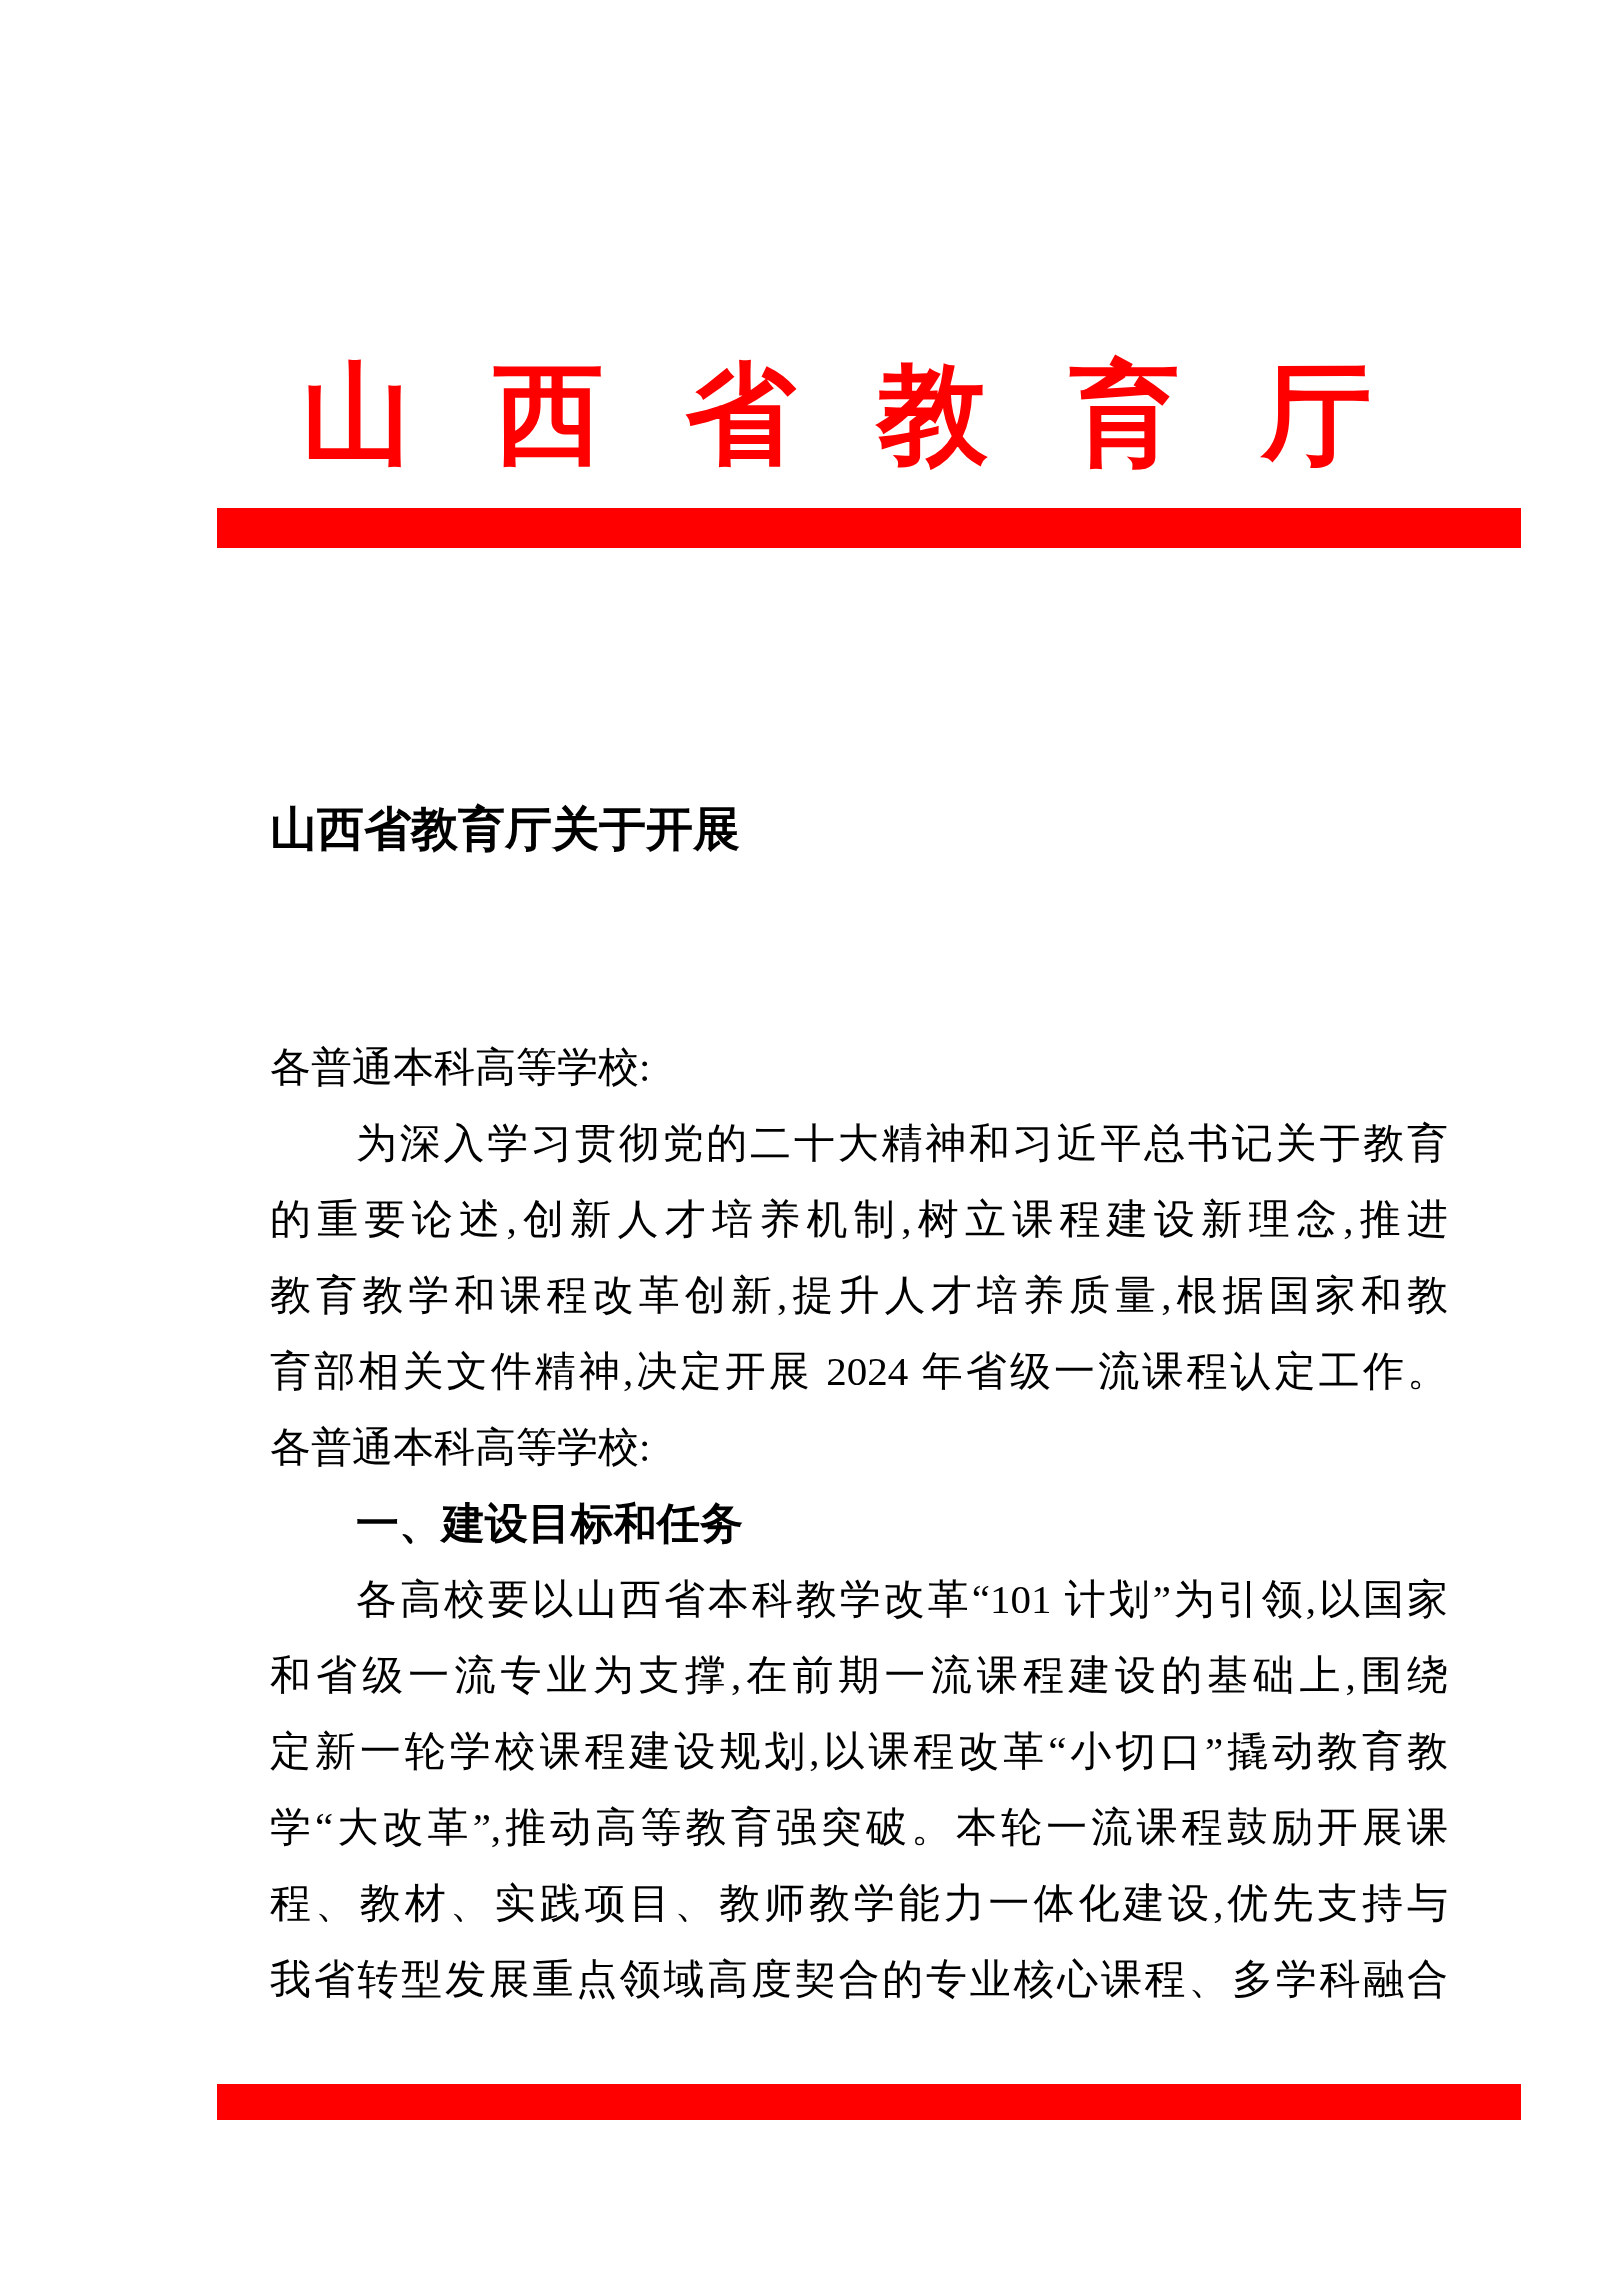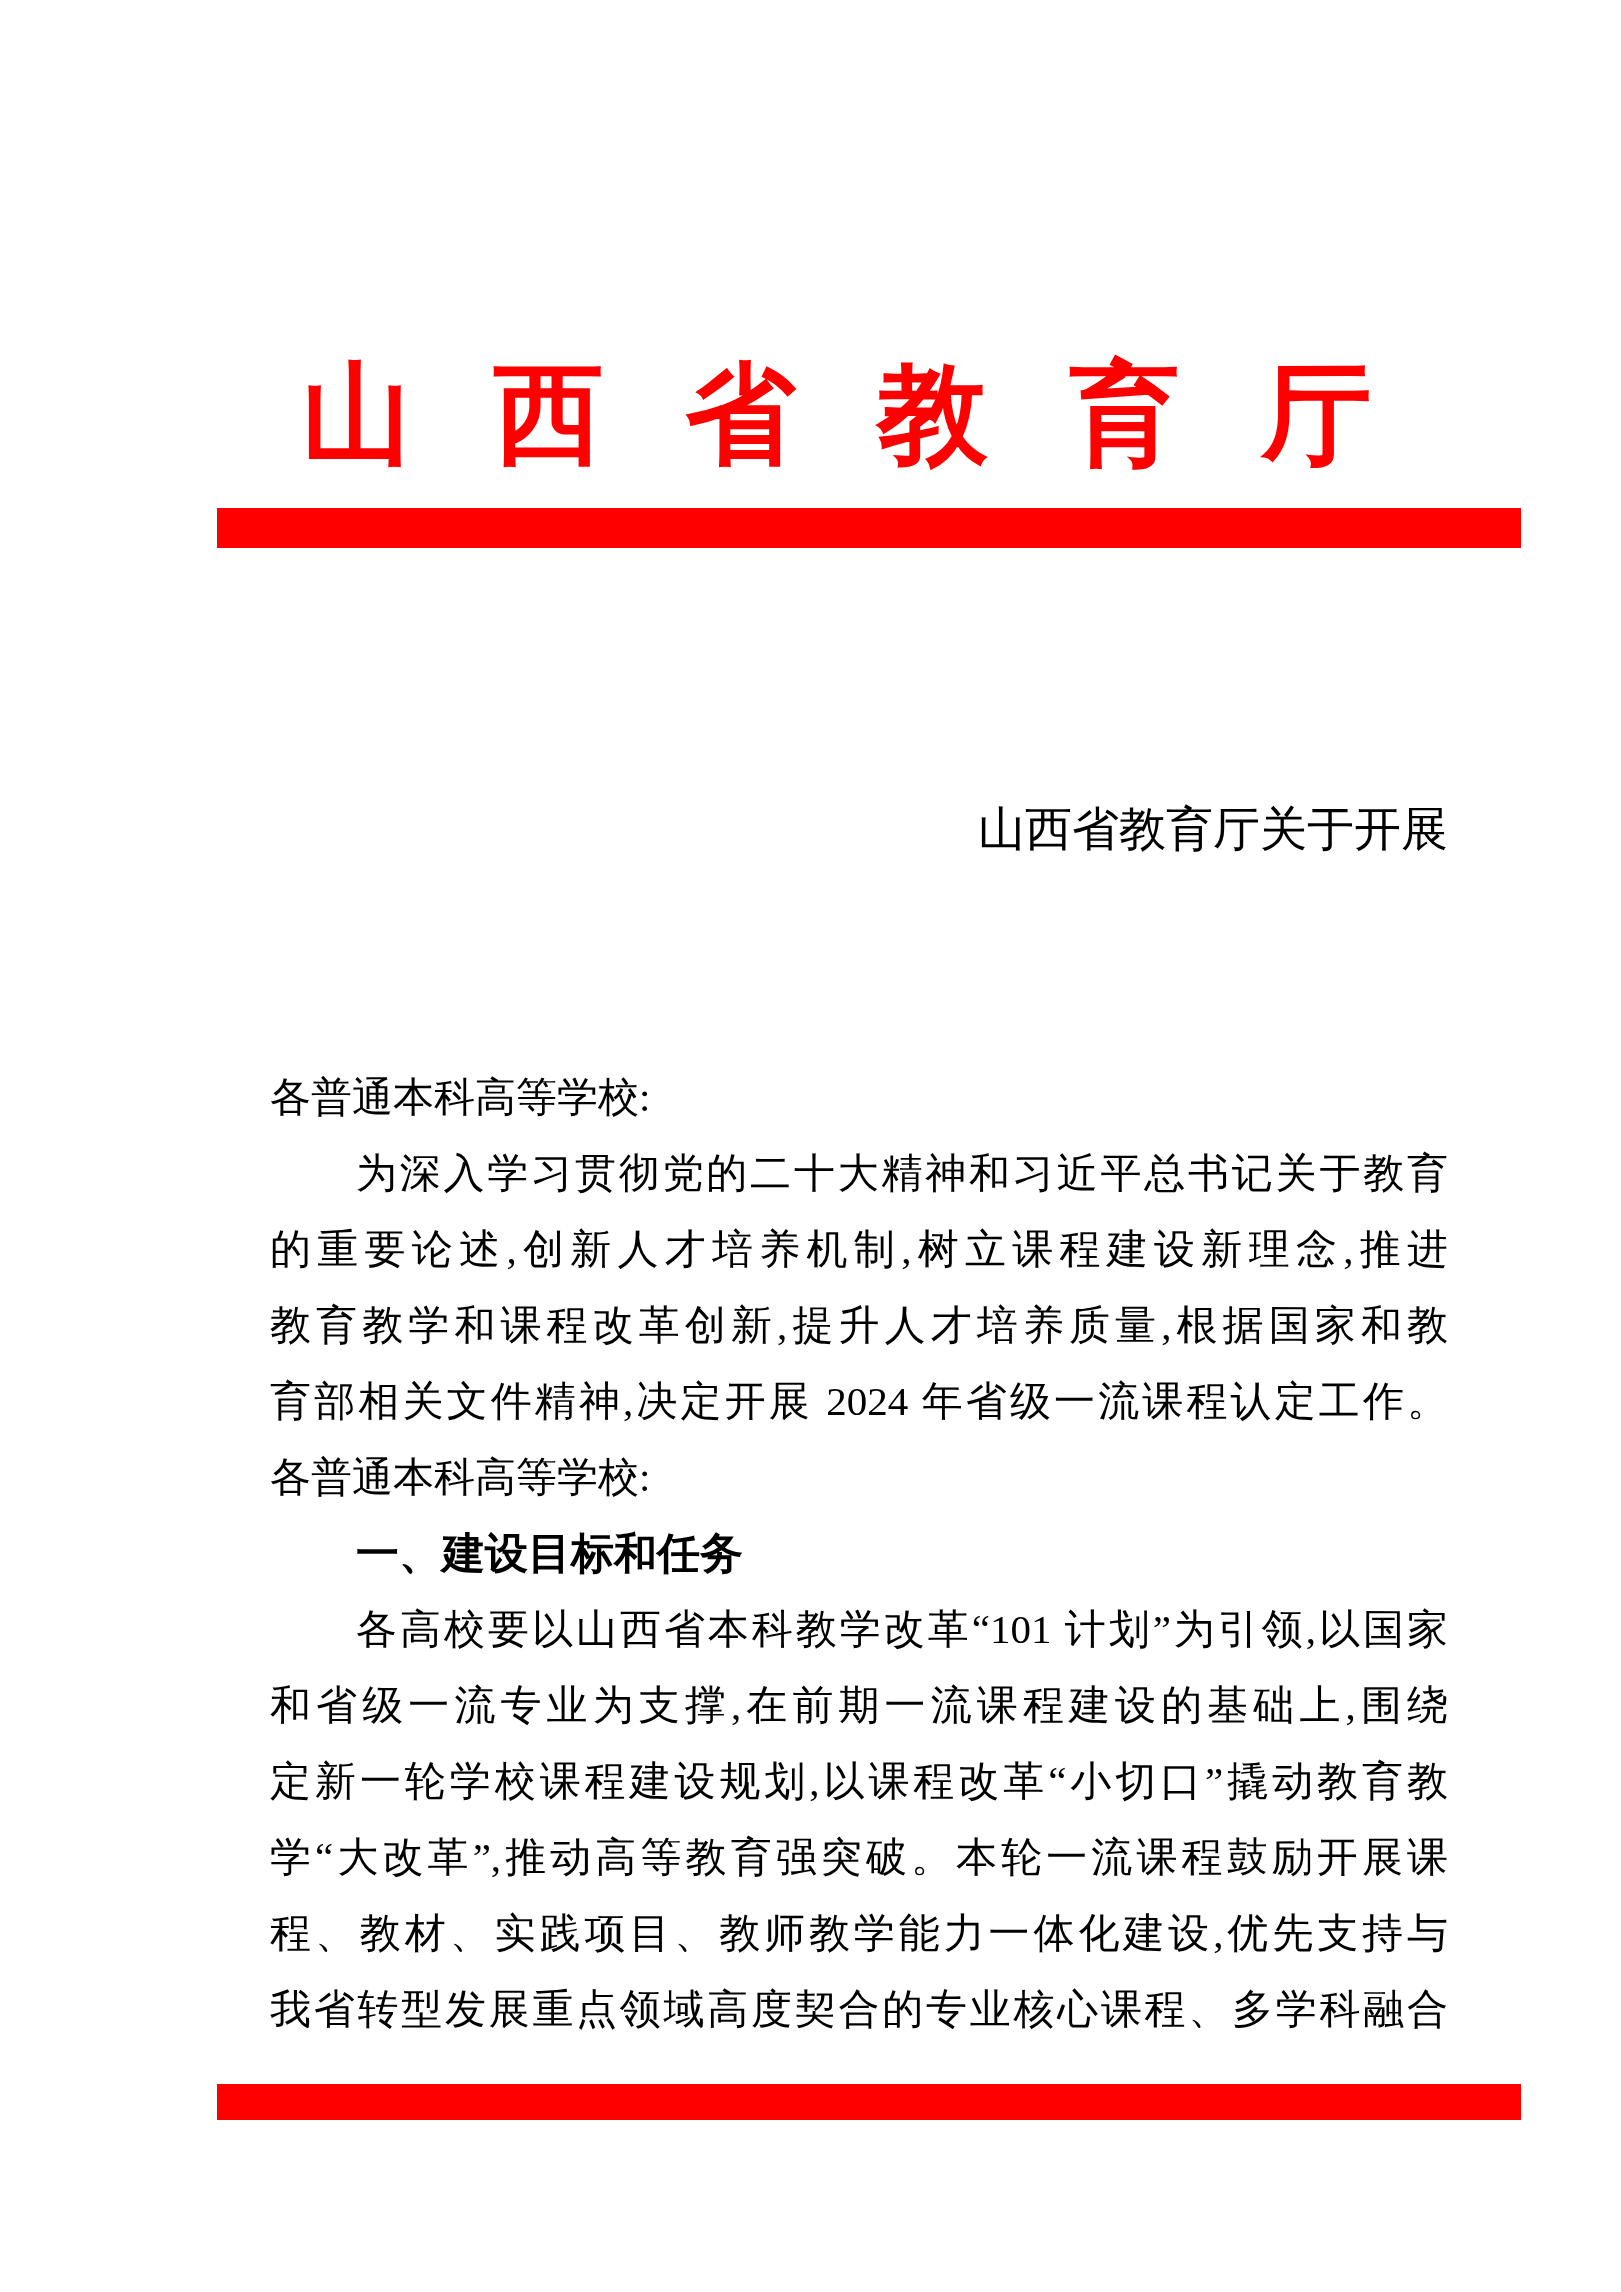--- a/index.html
+++ b/index.html
@@ -46,29 +46,29 @@
     font-size: 39px;
     letter-spacing: 4.9px;
     white-space: nowrap;
     color: var(--ink);
   }
   .notice-title {
     position: absolute;
     top: 737px;
     left: 218px;
     width: 1230px;
-    text-align: right;
-    font-weight: 400;
+    text-align: left;
+    font-weight: 700;
     font-size: 47px;
     line-height: 80px;
     color: var(--ink);
   }
   .body-text {
     position: absolute;
-    top: 1007px;
+    top: 977px;
     left: 218px;
     width: 1230px;
     font-size: 41px;
     color: var(--ink);
   }
   .line {
     height: 76px;
     line-height: 76px;
     white-space: nowrap;
     overflow: visible;

